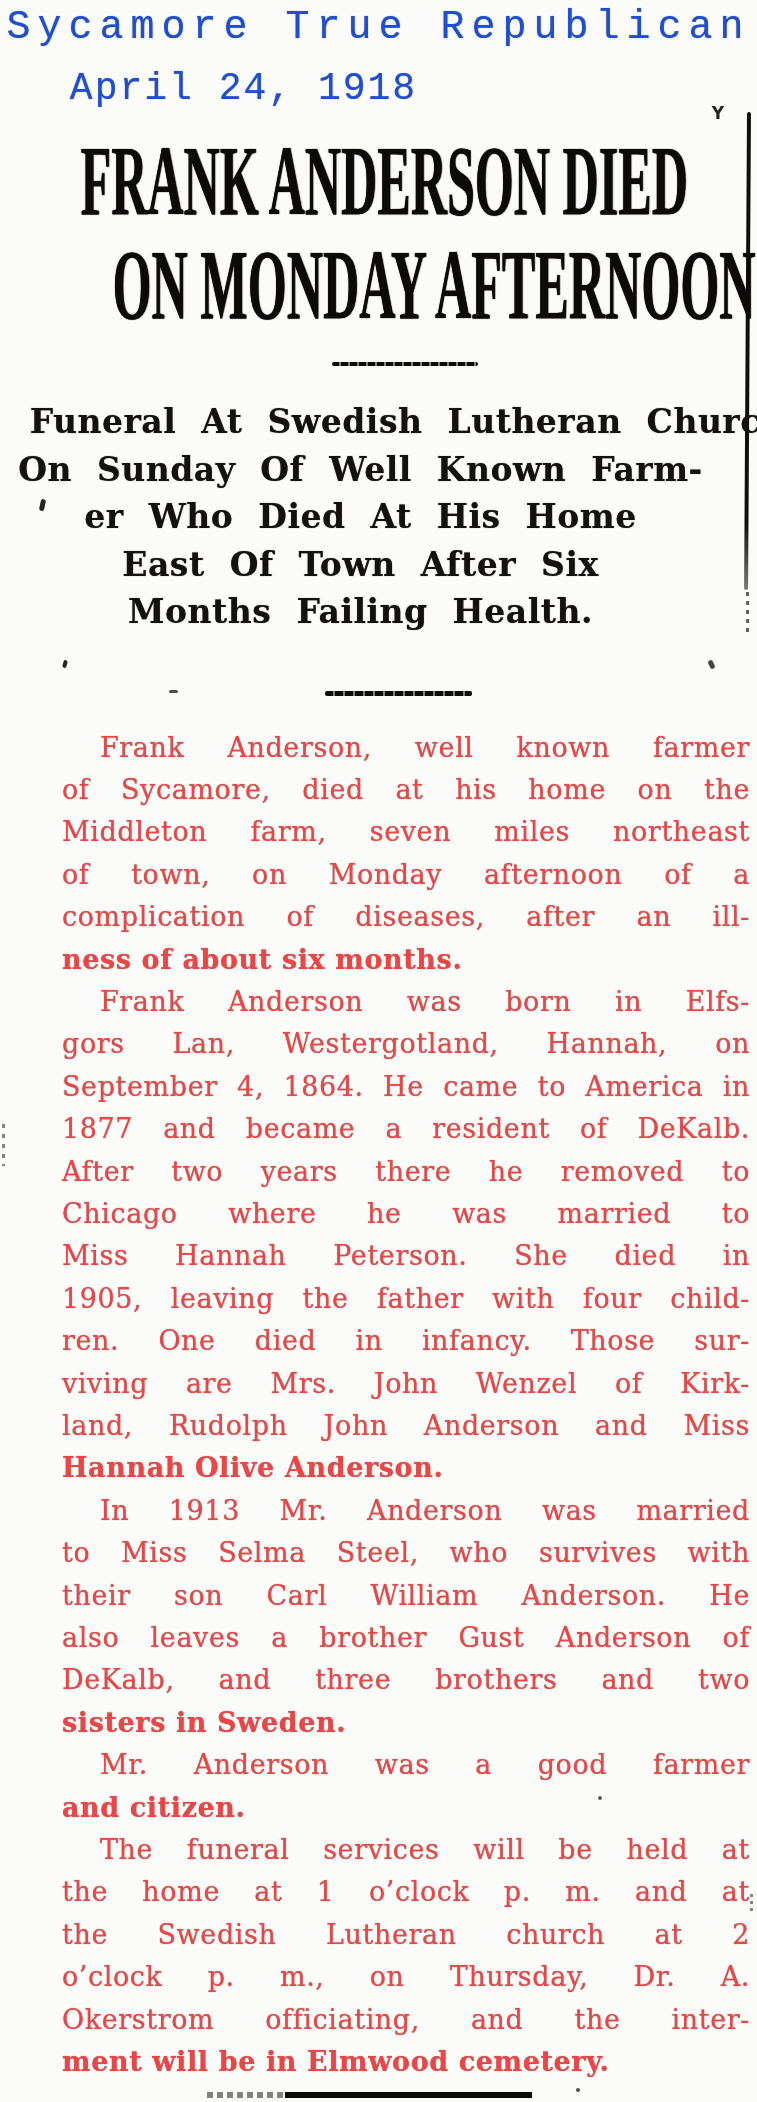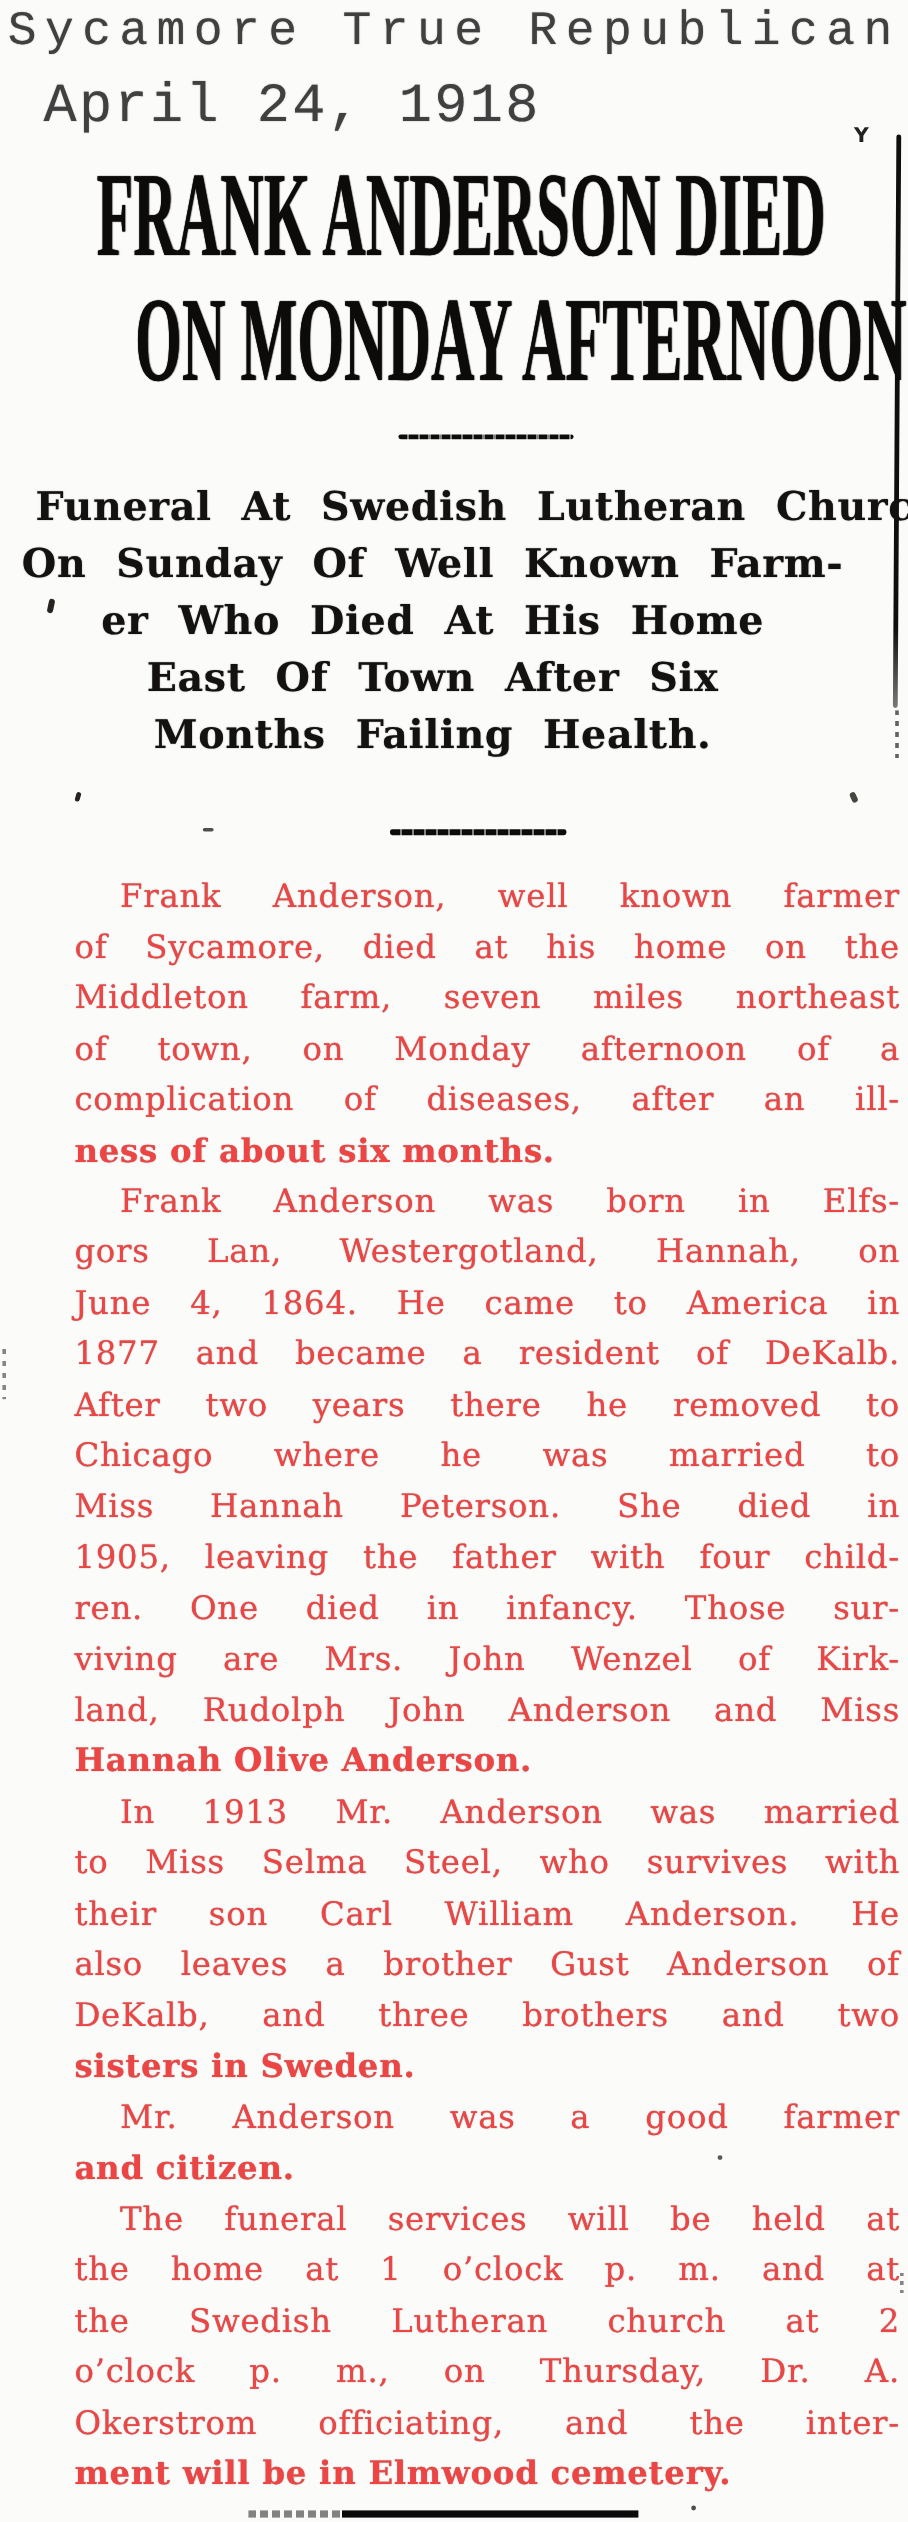--- a/index.html
+++ b/index.html
@@ -7,25 +7,25 @@
     position:relative;
     width:757px; height:2102px;
     margin:0 auto;
     background:#fbfbf9;
     overflow:hidden;
     color:#181512;
     font-family:"DejaVu Serif", serif;
   }
 
   
-  .masthead { font-family:"Liberation Mono", monospace; color:#404040;
+  .masthead { font-family:"Liberation Mono", monospace; color:#1d4ed8;
               text-shadow:0 0 1px rgba(27,27,27,.55); }
   .mast1 { margin-top:2px; text-align:center; font-size:40px; line-height:52px;
            letter-spacing:7px; white-space:nowrap; }
-  .mast2 { margin-top:10px; text-align:center; font-size:46px; line-height:50px;
+  .mast2 { margin-top:10px; text-align:center; font-size:38px; line-height:50px;
            letter-spacing:2px; padding-right:270px; white-space:nowrap; }
 
   
   .headline { margin-top:14px; }
   .headline-line { height:104px; display:flex; justify-content:center; align-items:center;
                    font-family:"Liberation Serif", serif; font-weight:bold; color:#0d0b09; }
   .hl { font-size:76px; white-space:nowrap; position:relative;
         transform:scale(0.66,1.32);
         text-shadow:0 0 1px #000, 1px 0 1px rgba(0,0,0,.4); }
   .hl1 { left:6px; }
@@ -120,21 +120,21 @@
       <div class="line">of Sycamore, died at his home on the</div>
       <div class="line">Middleton farm, seven miles northeast</div>
       <div class="line">of town, on Monday afternoon of a</div>
       <div class="line">complication of diseases, after an ill-</div>
       <div class="line last">ness of about six months.</div>
     </div>
 
     <div class="para">
       <div class="line indent">Frank Anderson was born in Elfs-</div>
       <div class="line">gors Lan, Westergotland, Hannah, on</div>
-      <div class="line">June 4, 1864. He came to America in</div>
+      <div class="line">September 4, 1864. He came to America in</div>
       <div class="line">1877 and became a resident of DeKalb.</div>
       <div class="line">After two years there he removed to</div>
       <div class="line">Chicago where he was married to</div>
       <div class="line">Miss Hannah Peterson. She died in</div>
       <div class="line">1905, leaving the father with four child-</div>
       <div class="line">ren. One died in infancy. Those sur-</div>
       <div class="line">viving are Mrs. John Wenzel of Kirk-</div>
       <div class="line">land, Rudolph John Anderson and Miss</div>
       <div class="line last">Hannah Olive Anderson.</div>
     </div>

